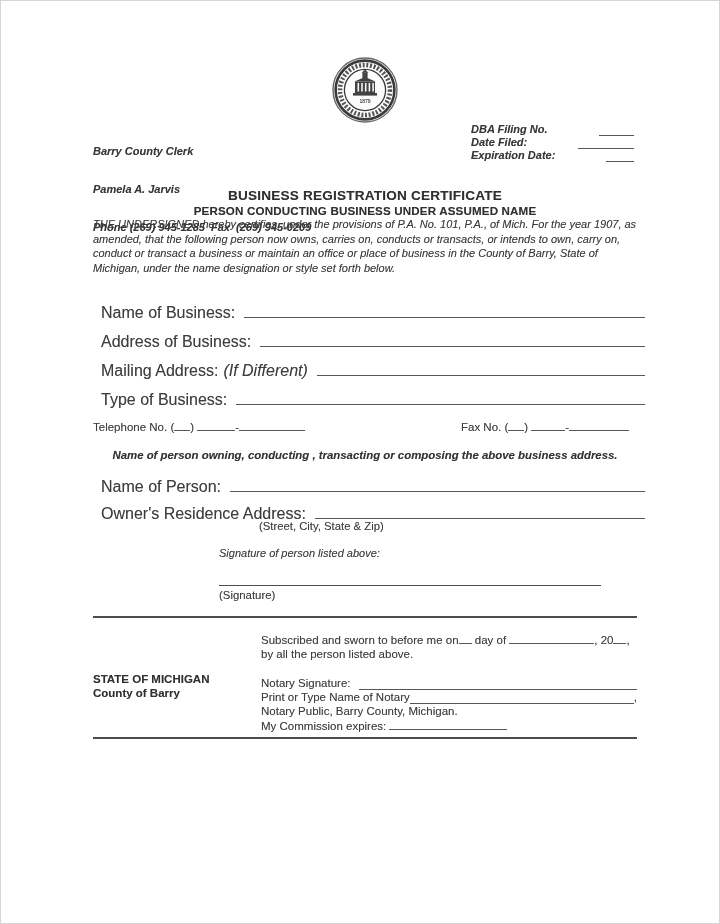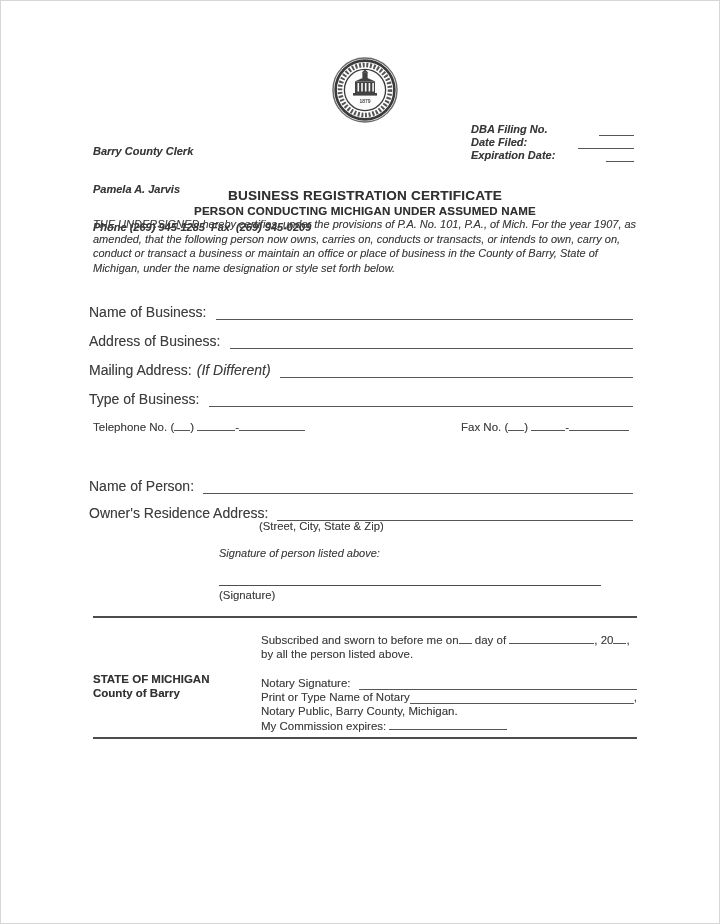--- a/index.html
+++ b/index.html
@@ -31,21 +31,21 @@
   .w38 { width: 38px; } .w60 { width: 60px; } .w66 { width: 66px; }
   .w85 { width: 85px; } .w118 { width: 118px; }
 
   
   .title-main { left: 92px; top: 187px; width: 544px; text-align: center; font-size: 13.6px; font-weight: bold; color: #303030; letter-spacing: .2px; }
   .title-sub  { left: 92px; top: 203px; width: 544px; text-align: center; font-size: 11.6px; font-weight: bold; color: #303030; letter-spacing: .15px; }
 
   .cert-par { left: 92px; top: 216px; width: 546px; font-size: 11px; line-height: 14.7px; font-style: italic; color: #3c3c3c; }
 
   
-  .fieldrow { left: 88px; width: 544px; display: flex; align-items: flex-end; font-size: 14px; }
+  .fieldrow { left: 100px; width: 544px; display: flex; align-items: flex-start; font-size: 16px; }
   .fieldrow .lbl { white-space: nowrap; }
   .fieldrow .note { white-space: nowrap; font-style: italic; margin-left: 5px; }
   .fieldrow .fill { flex: 1; margin-left: 9px; border-bottom: 1.4px solid #565656; height: 13px; }
 
   .inlinegrp { font-size: 11.5px; white-space: nowrap; }
 
   .owner-heading { left: 92px; top: 448px; width: 544px; text-align: center; font-size: 11.4px; font-weight: bold; font-style: italic; color: #333; }
 
   .sig-heading { left: 218px; top: 546px; font-size: 11px; font-style: italic; }
   .sig-line { left: 218px; top: 570px; width: 382px; height: 14px; border-bottom: 1.6px solid #4e4e4e; }
@@ -108,21 +108,21 @@
       <span class="lbl">Date Filed:</span>
         <span class="blank"></span>
     </div>
     <div class="filing-row">
       <span class="lbl">Expiration Date:</span>
         <span class="blank"></span>
     </div>
   </div>
 
   <div class="abs title-main">BUSINESS REGISTRATION CERTIFICATE</div>
-  <div class="abs title-sub">PERSON CONDUCTING MICHIGAN UNDER ASSUMED NAME</div>
+  <div class="abs title-sub">PERSON CONDUCTING BUSINESS UNDER ASSUMED NAME</div>
 
   <div class="abs cert-par">THE UNDERSIGNED hereby certifies, under the provisions of P.A. No. 101, P.A., of Mich. For the year 1907, as amended, that the following person now owns, carries on, conducts or transacts, or intends to own, carry on, conduct or transact a business or maintain an office or place of business in the County of Barry, State of Michigan, under the name designation or style set forth below.</div>
 
   <div class="abs fieldrow" style="top:303px">
     <span class="lbl">Name of Business:</span>
     <span class="fill"></span>
   </div>
 
   <div class="abs fieldrow" style="top:332px">
     <span class="lbl">Address of Business:</span>
@@ -145,20 +145,21 @@
     <span class="lbl">Type of Business:</span>
     <span class="fill"></span>
   </div>
 
   <div class="abs inlinegrp" style="left:460px; top:418px">
     <span>Fax No.</span>
     <span>(</span><span class="blank w16"></span><span>)</span>
     <span class="blank w34"></span><span>-</span><span class="blank w60"></span>
   </div>
 
+  <div class="abs owner-heading">Name of person owning, conducting , transacting or composing the above business address.</div>
 
   <div class="abs fieldrow" style="top:477px">
     <span class="lbl">Name of Person:</span>
     <span class="fill"></span>
   </div>
 
   <div class="abs fieldrow" style="top:504px">
     <span class="lbl">Owner's Residence Address:</span>
     <span class="fill"></span>
   </div>

